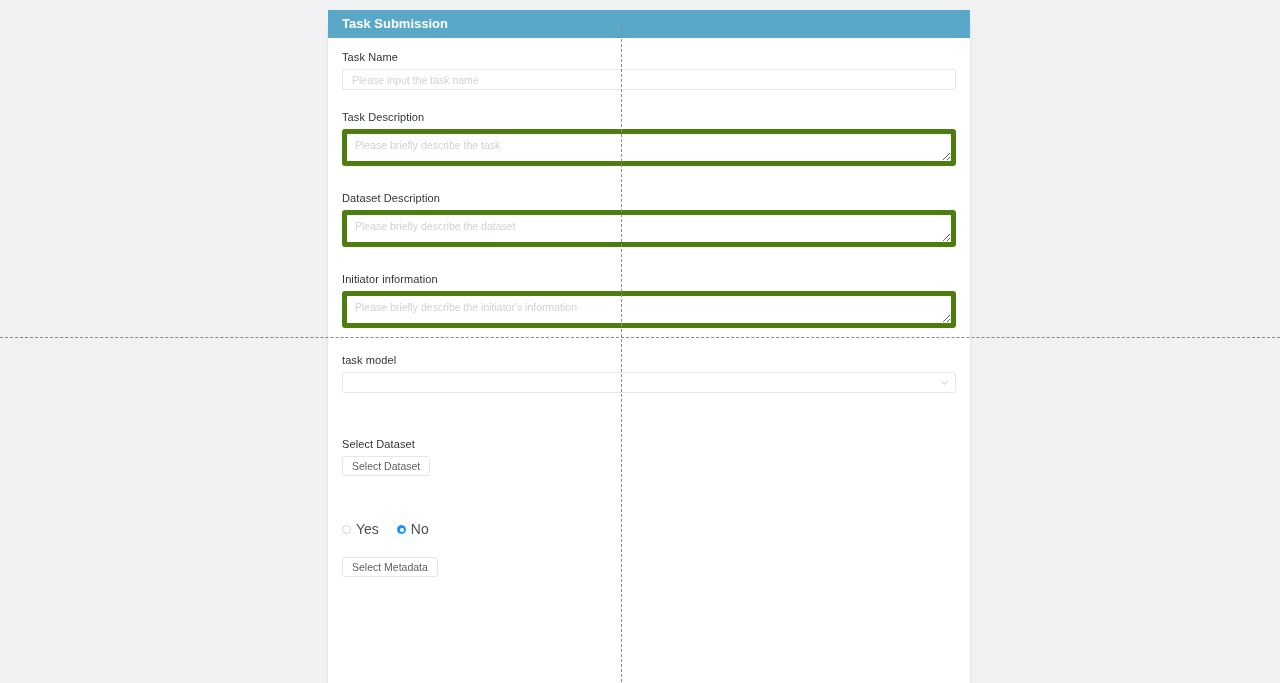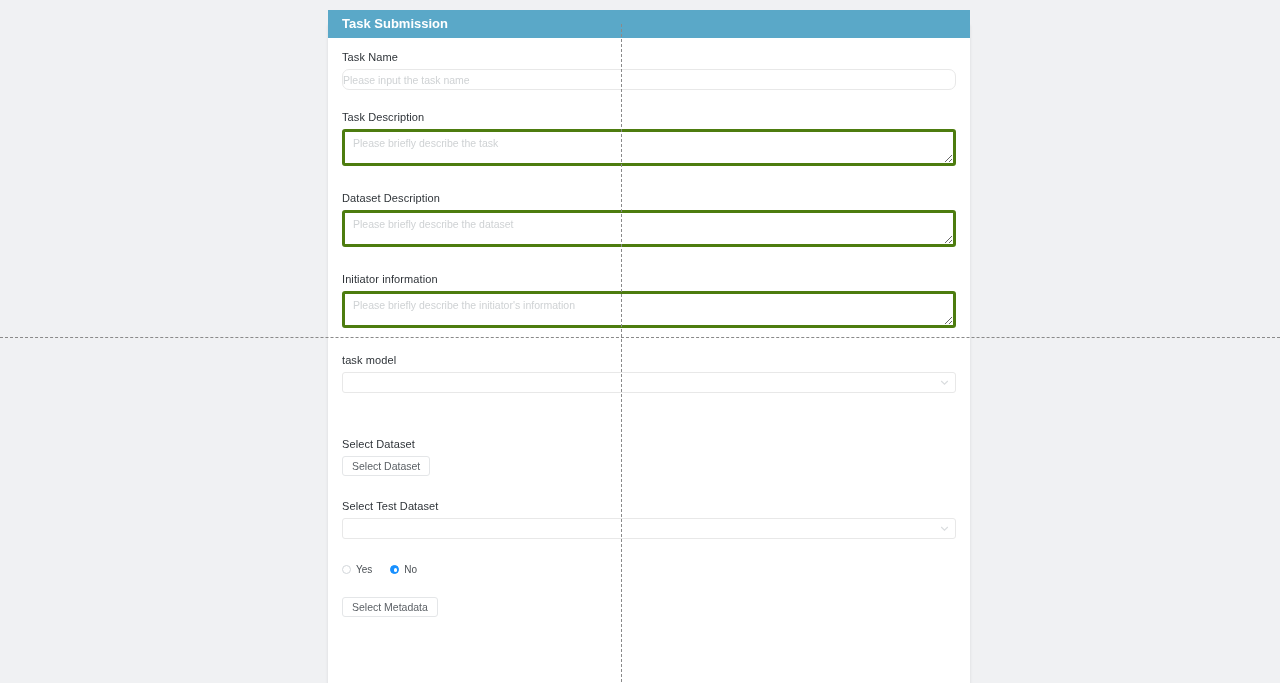--- a/index.html
+++ b/index.html
@@ -77,35 +77,35 @@
     color: #2e3338;
     line-height: 14px;
     margin: 0 0 5px 0;
     letter-spacing: 0.1px;
   }
 
   .txt-input {
     width: 614px;
     height: 21px;
     border: 1px solid #e8e8e8;
-    border-radius: 7px;
+    border-radius: 2px;
     background: #fff;
     font-size: 10.5px;
     color: #333;
-    padding: 0 0;
+    padding: 0 9px;
     display: block;
     font-family: "Liberation Sans", sans-serif;
     outline: none;
   }
   .txt-input::placeholder { color: #cfd2d4; }
 
   .txt-area {
     width: 614px;
     height: 37px;
-    border: 3px solid #4d7c0f;
+    border: 5px solid #4d7c0f;
     border-radius: 3px;
     background: #fff;
     font-size: 10.5px;
     color: #333;
     padding: 5px 8px;
     display: block;
     resize: vertical;
     font-family: "Liberation Sans", sans-serif;
     outline: none;
     overflow: hidden;
@@ -181,21 +181,21 @@
   }
   .radio-dot.on::after {
     content: "";
     position: absolute;
     left: 2.5px; top: 2.5px;
     width: 3.5px; height: 3.5px;
     border-radius: 50%;
     background: #fff;
   }
   .radio-label {
-    font-size: 10px;
+    font-size: 14px;
     color: #4a4f54;
   }
 
   
   .sp-a { height: 20px; }   
   .sp-b { height: 25px; }   
   .sp-c { height: 22px; }   
   .sp-d { height: 23px; }   
   .sp-e { height: 20px; }   
   .sp-f { height: 16px; }   
@@ -249,31 +249,20 @@
       <div class="sp-c"></div>
 
       <div class="sp-c"></div>
 
       <div class="field">
         <div class="field-label">Select Dataset</div>
         <button class="small-btn">Select Dataset</button>
       </div>
       <div class="sp-d"></div>
 
-      <div class="field">
-        <div class="field-label">Select Test Dataset</div>
-        <div class="sel-wrap">
-          <div class="sel-box"></div>
-          <span class="sel-chevron">
-            <svg width="9" height="9" viewBox="0 0 9 9">
-              <path d="M1.2 3 L4.5 6.2 L7.8 3" fill="none" stroke="#d9dcde" stroke-width="1.1"></path>
-            </svg>
-          </span>
-        </div>
-      </div>
       <div class="sp-c"></div>
 
       <div class="field">
         <div class="radio-row">
           <label class="radio-item">
             <span class="radio-dot"></span>
             <span class="radio-label">Yes</span>
           </label>
           <label class="radio-item">
             <span class="radio-dot on"></span>

